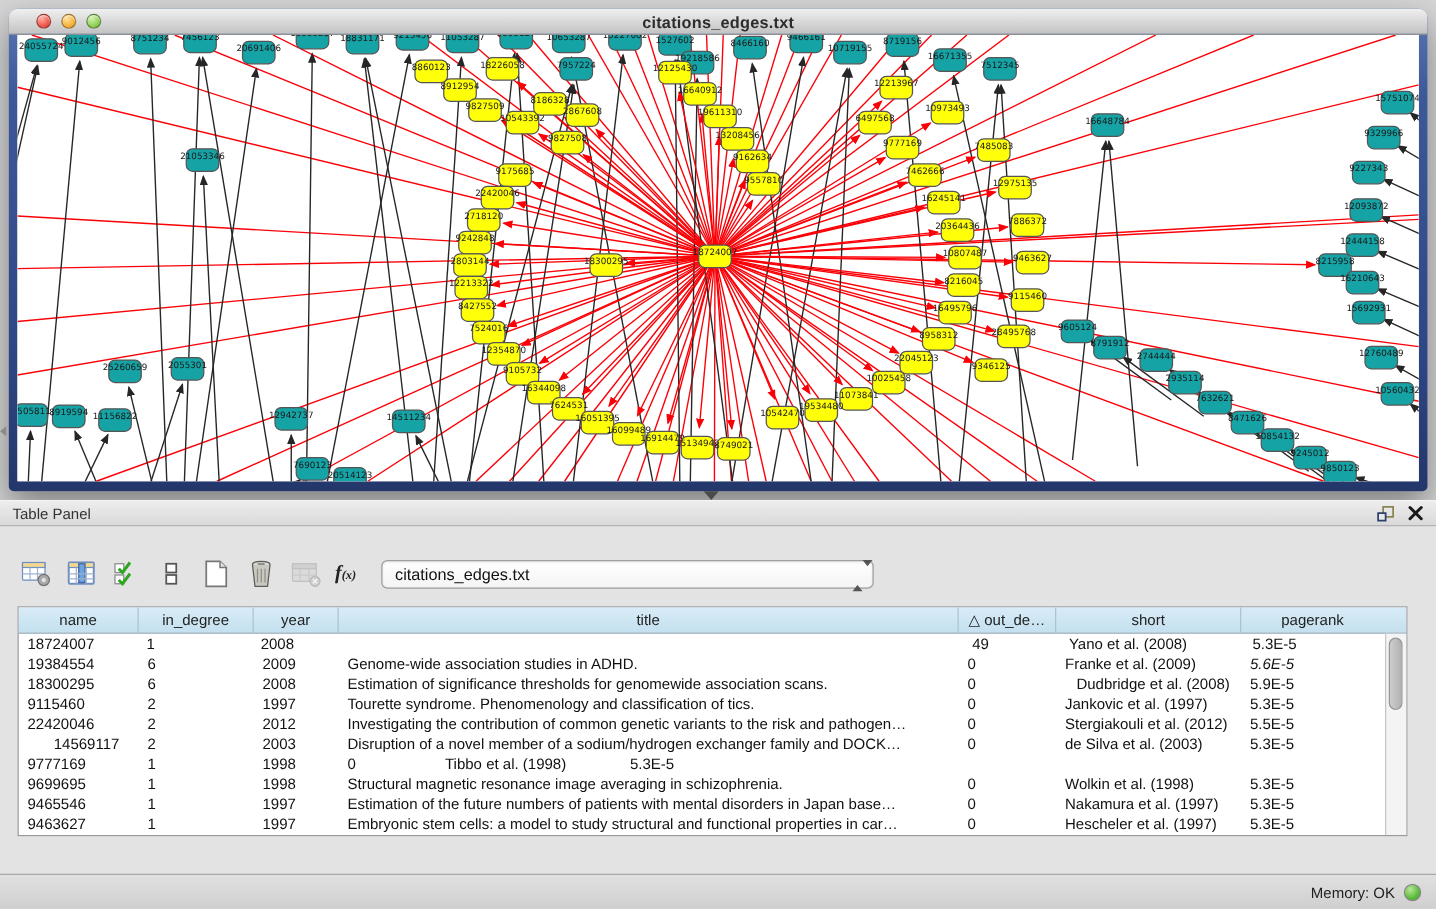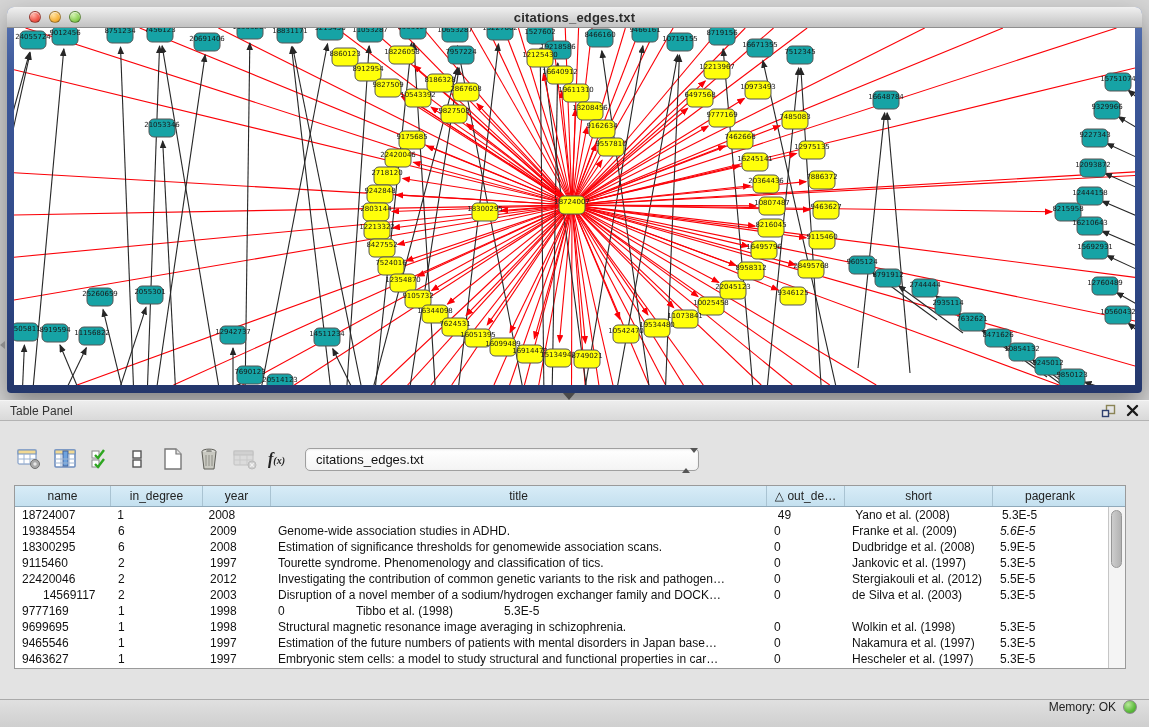--- a/index.html
+++ b/index.html
@@ -74,21 +74,21 @@
   .seg { display:flex; border:1px solid #9a9a9a; border-radius:5px; overflow:hidden;
     background:#fff; box-shadow:0 1px 1px rgba(255,255,255,.8); }
   .seg-btn { font-size:13px; padding:3px 14px; color:#111; background:linear-gradient(180deg,#ffffff,#f1f1f1);
     border-right:1px solid #b5b5b5; }
   .seg-btn:last-child { border-right:none; }
   .seg-btn.selected { background:linear-gradient(180deg,#8d8d8d,#747474); color:#f3f3f3; }
 
   
   .statusbar { position:absolute; left:0; top:699px; width:1149px; height:28px;
     background:linear-gradient(180deg,#e0e0e0,#cfcfcf); border-top:1px solid #aaa;
-    display:flex; align-items:flex-start; justify-content:flex-end; padding-right:12px; gap:7px; }
+    display:flex; align-items:center; justify-content:flex-end; padding-right:12px; gap:7px; }
   .mem-label { font-size:12px; color:#222; }
   .mem-dot { width:14px; height:14px; border-radius:50%; border:1px solid #8a8a8a;
     background:radial-gradient(circle at 35% 30%, #b8e89a, #5cbb3c 60%, #3f9c28); }
 </style>
 </head>
 <body>
 
 <div class="net-window">
   <div class="titlebar">
     <div class="lights">
@@ -826,21 +826,21 @@
           <div class="td" style="width: 78px;">0</div>
           <div class="td" style="width: 148px;">Franke et al. (2009)</div>
           <div class="td" style="width: 114px; font-style: italic;">5.6E-5</div>
         </div>
         <div class="tr">
           <div class="td" style="width: 96px;">18300295</div>
           <div class="td" style="width: 92px;">6</div>
           <div class="td" style="width: 68px;">2008</div>
           <div class="td" style="width: 496px;">Estimation of significance thresholds for genomewide association scans.</div>
           <div class="td" style="width: 78px;">0</div>
-          <div class="td" style="width: 148px;">Dudbridge et al. (2008)</div>
+          <div class="td" style="width: 148px; text-align: center;">Dudbridge et al. (2008)</div>
           <div class="td" style="width: 114px;">5.9E-5</div>
         </div>
         <div class="tr">
           <div class="td" style="width: 96px;">9115460</div>
           <div class="td" style="width: 92px;">2</div>
           <div class="td" style="width: 68px;">1997</div>
           <div class="td" style="width: 496px;">Tourette syndrome. Phenomenology and classification of tics.</div>
           <div class="td" style="width: 78px;">0</div>
           <div class="td" style="width: 148px;">Jankovic et al. (1997)</div>
           <div class="td" style="width: 114px;">5.3E-5</div>

